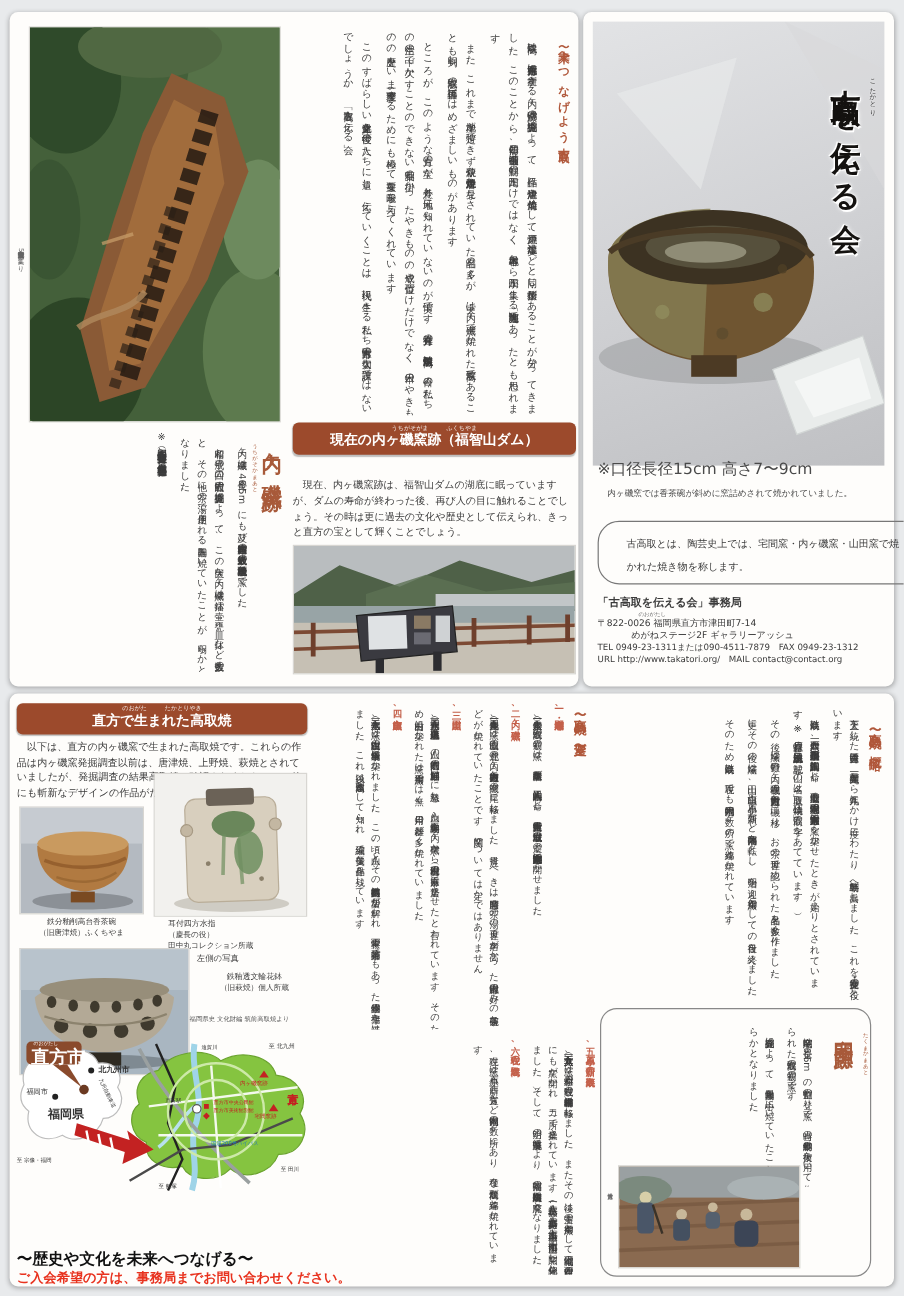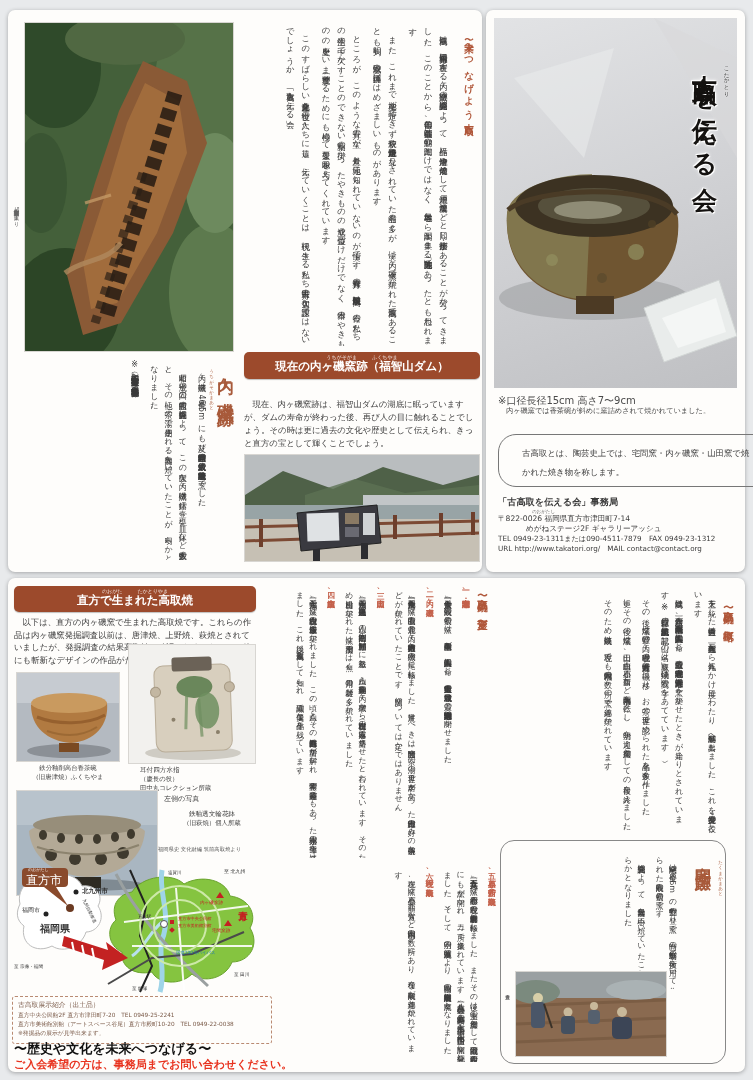--- a/index.html
+++ b/index.html
@@ -124,21 +124,21 @@
       </g>
       <polygon points="150,290 225,262 243,318 170,344" fill="#e9eceb" stroke="#d2d6d5"></polygon>
       <polygon points="168,300 222,280 232,314 184,330" fill="#f4f6f5"></polygon>
     </svg>
     <div class="v abs" style="right:16px;top:36px;height:310px;font-size:25px;font-weight:bold;color:#141210;
                 font-family:'DejaVu Serif',serif;letter-spacing:4px;
                 text-shadow:0 0 2px #fff,0 0 4px #fff,1px 1px 0 #fff,-1px -1px 0 #fff;">古高取を伝える会</div>
     <div class="v abs" style="right:6px;top:44px;height:90px;font-size:5.5px;color:#333;text-shadow:0 0 2px #fff;">こたかとり</div>
   </div>
 
-  <div class="abs cap" style="left:12px;top:384px;font-size:10px;">※口径長径15cm 高さ7〜9cm</div>
+  <div class="abs cap" style="left:12px;top:372px;font-size:13px;">※口径長径15cm 高さ7〜9cm</div>
   <div class="abs cap" style="left:20px;top:396px;width:226px;font-size:7.2px;line-height:1.4;">内ヶ磯窯では香茶碗が斜めに窯詰めされて焼かれていました。</div>
 
   <div class="abs" style="left:12px;top:424px;width:232px;border:1px solid #777;border-radius:18px;padding:6px 23px;">
     <span style="font-size:8.4px;line-height:1.7;">古高取とは、陶芸史上では、宅間窯・内ヶ磯窯・山田窯で焼かれた焼き物を称します。</span>
   </div>
 
   <div class="abs" style="left:12px;top:486px;width:240px;">
     <div style="font-size:9.2px;font-weight:bold;">「古高取を伝える会」事務局</div>
     <div style="font-size:4.5px;color:#666;margin-left:34px;">のおがたし</div>
     <div style="font-size:7.6px;">〒822-0026 福岡県直方市津田町7-14</div>
@@ -239,45 +239,39 @@
       <circle cx="58" cy="46" r="4" fill="#6b3a22"></circle>
       <polygon points="52,74 96,88 94,80 116,96 90,108 92,98 50,84" fill="#c32222"></polygon>
       <path d="M60 80 L62 90 M70 83 L72 93 M80 86 L82 96" stroke="#ffffff" stroke-width="2"></path>
       <circle cx="152" cy="62" r="3.5" fill="#fff" stroke="#555"></circle>
       <rect x="158" y="58" width="4" height="4" fill="#c32222"></rect>
       <rect x="158" y="66" width="4" height="4" fill="#c32222" transform="rotate(45 160 68)"></rect>
       <polygon points="204,36 208,30 212,36" fill="#c32222"></polygon>
       <polygon points="212,64 216,58 220,64" fill="#c32222"></polygon>
     </svg>
     <span class="maplabel" style="left:16px;top:5px;font-size:4px;color:#fff;">のおがたし</span>
-    <span class="maplabel" style="left:14px;top:10px;font-size:12px;font-weight:normal;color:#fff;">直方市</span>
+    <span class="maplabel" style="left:14px;top:10px;font-size:15px;font-weight:bold;color:#fff;">直方市</span>
     <span class="maplabel" style="left:70px;top:25px;font-size:6.5px;font-weight:bold;">北九州市</span>
     <span class="maplabel" style="left:10px;top:44px;font-size:6px;">福岡市</span>
     <span class="maplabel" style="left:28px;top:60px;font-size:10px;font-weight:bold;">福岡県</span>
     <span class="maplabel v red" style="left:224px;top:42px;font-size:9px;font-weight:bold;height:44px;">直方市</span>
     <span class="maplabel red" style="left:188px;top:38px;font-size:4.6px;">内ヶ磯窯跡</span>
     <span class="maplabel red" style="left:200px;top:66px;font-size:4.6px;">宅間窯跡</span>
     <span class="maplabel" style="left:74px;top:36px;font-size:4.4px;transform:rotate(64deg);transform-origin:left top;">九州自動車道</span>
     <span class="maplabel" style="left:212px;top:6px;font-size:5px;">至 北九州</span>
     <span class="maplabel" style="left:156px;top:8px;font-size:4.4px;">遠賀川</span>
     <span class="maplabel red" style="left:166px;top:54px;font-size:4.2px;">直方市中央公民館</span>
     <span class="maplabel red" style="left:166px;top:61px;font-size:4.2px;">直方市美術館別館</span>
     <span class="maplabel" style="left:126px;top:52px;font-size:4.4px;">直方駅</span>
     <span class="maplabel" style="left:164px;top:88px;font-size:4.4px;color:#2277bb;">国道200号バイパス</span>
     <span class="maplabel" style="left:2px;top:102px;font-size:4.6px;">至 宗像・福間</span>
     <span class="maplabel" style="left:120px;top:124px;font-size:4.6px;">至 飯塚</span>
     <span class="maplabel" style="left:222px;top:110px;font-size:4.6px;">至 田川</span>
   </div>
 
-  <div class="abs dashedbox" style="left:4px;top:418px;width:248px;height:40px;padding:3px 5px;">
-    <div style="font-size:6.8px;margin-bottom:1px;">古高取展示紹介（出土品）</div>
-    <div style="font-size:5.8px;">直方中央公民館2F 直方市津田町7-20　TEL 0949-25-2241</div>
-    <div style="font-size:5.8px;">直方市美術館別館（アートスペース谷尾）直方市殿町10-20　TEL 0949-22-0038</div>
-    <div style="font-size:5.8px;">※発掘品の展示が見学出来ます。</div>
-  </div>
 
   <div class="abs" style="left:6px;top:462px;font-size:13px;font-weight:bold;color:#111;">〜歴史や文化を未来へつなげる〜</div>
   <div class="abs" style="left:6px;top:479px;font-size:11px;font-weight:bold;color:#e8321e;">ご入会希望の方は、事務局までお問い合わせください。</div>
 
   <div class="v vhead abs" style="left:468px;top:10px;height:140px;font-size:10.5px;">〜高取焼の変遷〜</div>
 
   <div class="vflow abs" style="left:252px;top:8px;width:212px;height:272px;font-size:7.8px;line-height:1.68;">
     <p class="subhead" style="text-indent:0;">一、永満寺・宅間窯</p>
     <p>慶長十一年（一六〇六）、高取焼の最初の窯は、藩主黒田長政が、朝鮮人陶工八山に命じ、重臣母里太兵衛の居城鷹取城の麓の永満寺・宅間（直方市永満寺宅間）に開かせました。</p>
     <p class="subhead" style="text-indent:0;">二、内ヶ磯窯</p>

